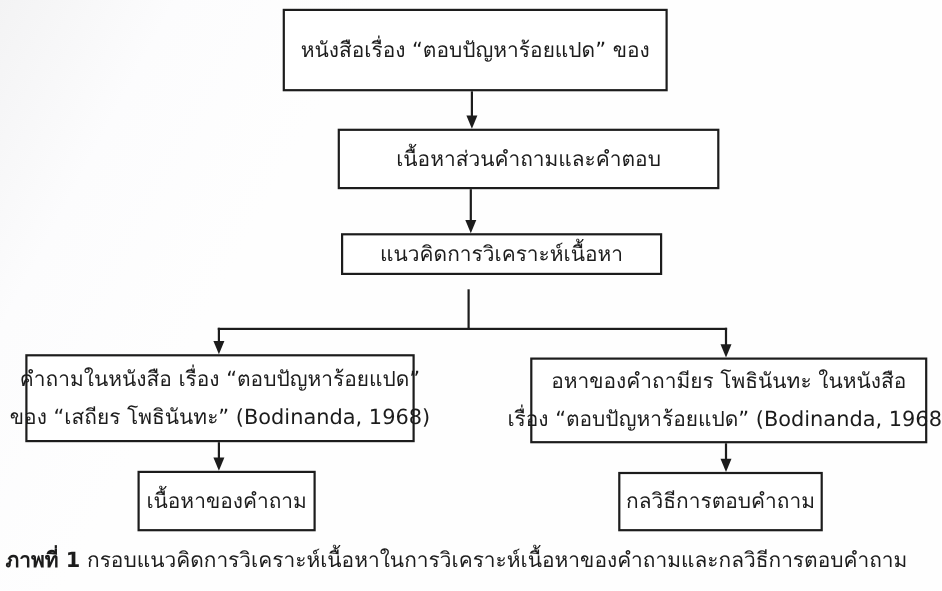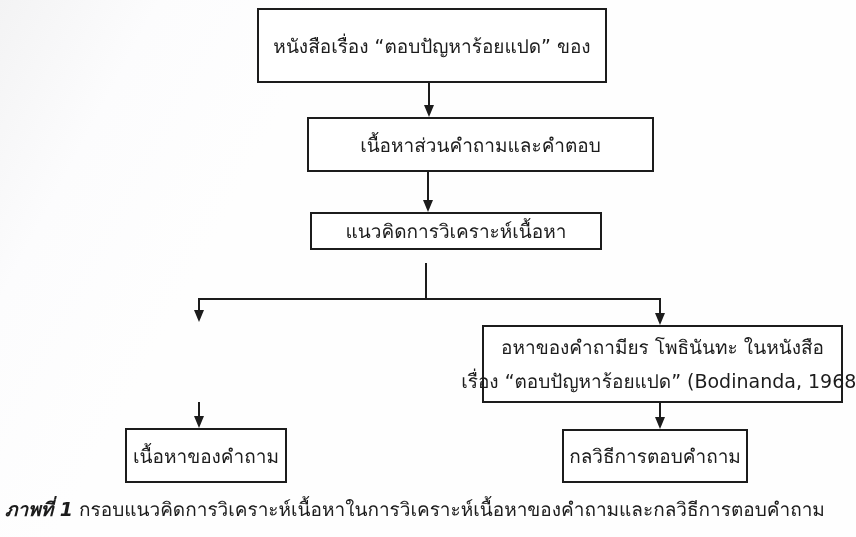--- a/index.html
+++ b/index.html
@@ -79,21 +79,20 @@
     left: 5px;
     top: 494px;
     width: 846px;
     font-size: 19px;
     line-height: 30px;
     white-space: nowrap;
   }
   .caption-prefix {
     font-weight: bold;
     margin-right: 6px;
-    font-style: italic;
   }
 </style>
 </head>
 <body>
 
 <div id="stage">
 
   <div class="node node-book">
     <div>หนังสือเรื่อง “ตอบปัญหาร้อยแปด” ของ</div>
   </div>
@@ -112,20 +111,24 @@
     <div>แนวคิดการวิเคราะห์เนื้อหา</div>
   </div>
 
   <div class="vline l-spine"></div>
   <div class="hline h-branch"></div>
   <div class="vline l-ldrop"></div>
   <div class="arrowhead h-ldrop"></div>
   <div class="vline l-rdrop"></div>
   <div class="arrowhead h-rdrop"></div>
 
+  <div class="node node-questions">
+    <div>คำถามในหนังสือ เรื่อง “ตอบปัญหาร้อยแปด”</div>
+    <div>ของ “เสถียร โพธินันทะ” (Bodinanda, 1968)</div>
+  </div>
 
   <div class="node node-answers">
     <div>อหาของคำถามียร โพธินันทะ ในหนังสือ</div>
     <div>เรื่อง “ตอบปัญหาร้อยแปด” (Bodinanda, 1968)</div>
   </div>
 
   <div class="vline l-a3"></div>
   <div class="arrowhead h-a3"></div>
 
   <div class="vline l-a4"></div>

